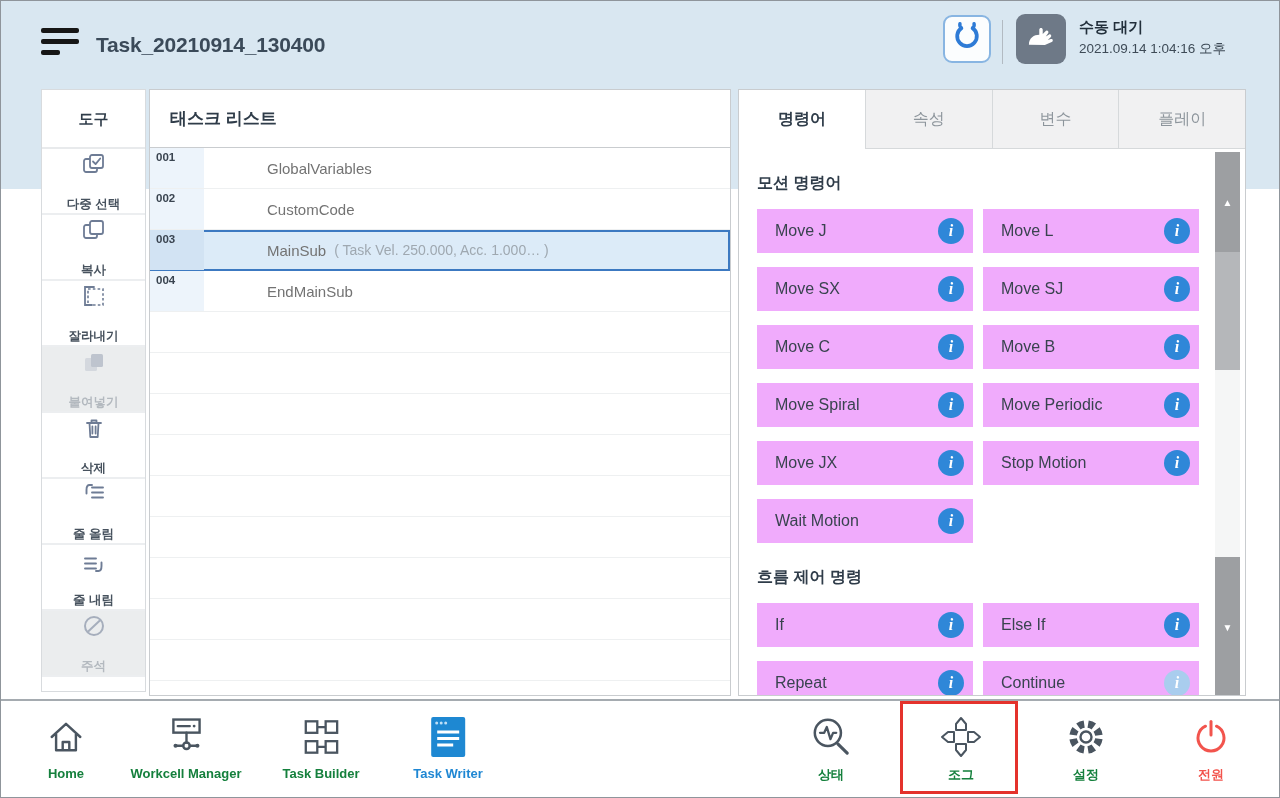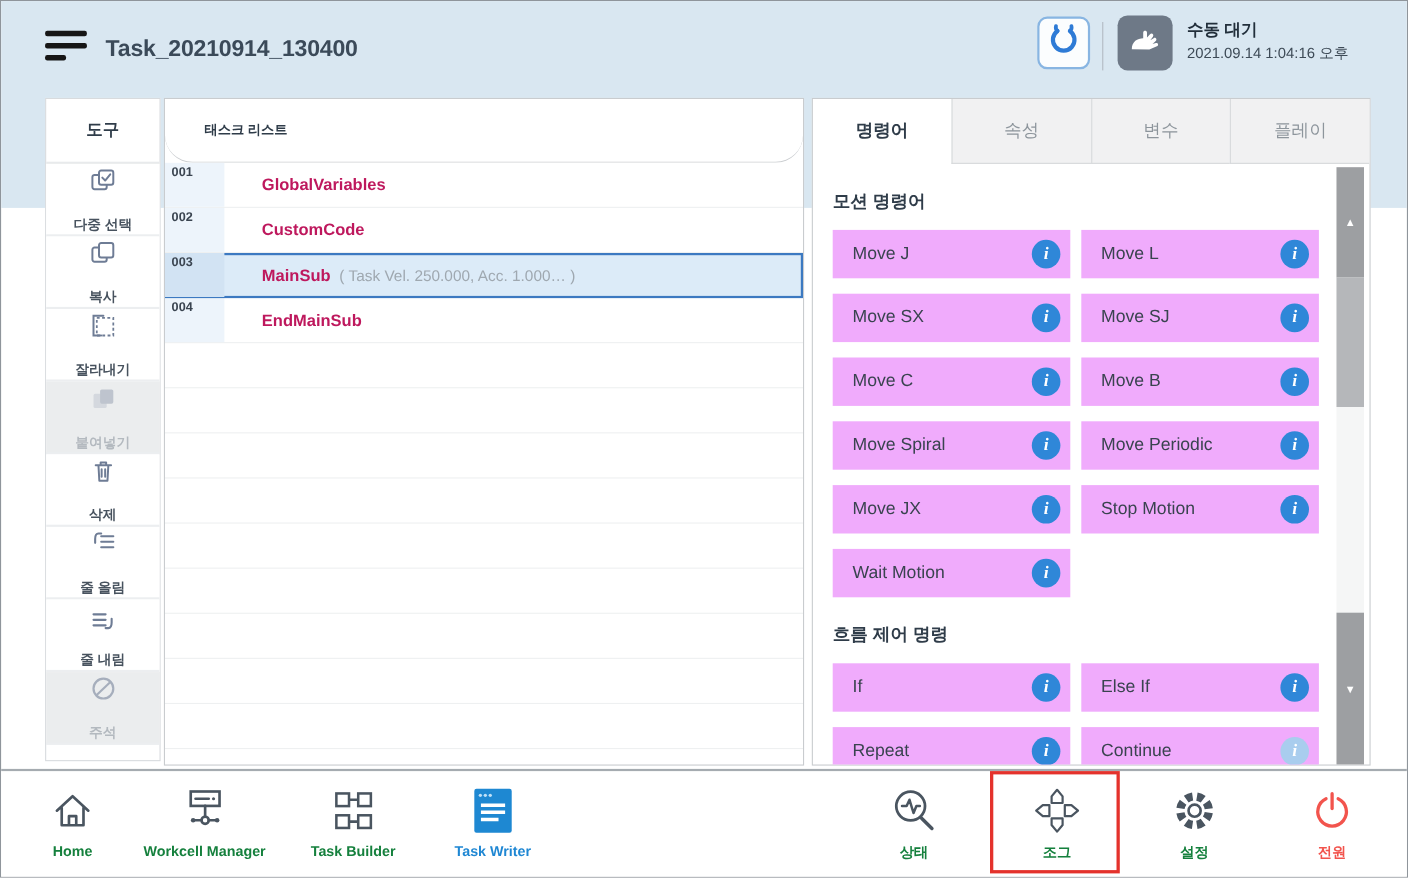--- a/index.html
+++ b/index.html
@@ -31,27 +31,27 @@
             justify-content:center;gap:16px;background:#fff;cursor:pointer;box-sizing:border-box;}
   .tool-btn.disabled{background:#ebedee;cursor:default;}
   .tool-btn.disabled .tool-label{color:#b3b9bf;}
   .tool-btn.disabled .tool-icon{opacity:.55;}
   .tool-label{font-size:12.5px;font-weight:600;color:#47525e;white-space:nowrap;}
   .tool-icon{height:30px;display:flex;align-items:center;justify-content:center;}
 
   
   .tasklist{position:absolute;left:148px;top:88px;width:582px;height:607px;background:#fff;
             border:1px solid #c9cccf;box-sizing:border-box;overflow:hidden;z-index:4;}
-  .tl-title{height:57px;line-height:57px;padding-left:36px;font-size:12px;font-weight:bold;color:#2f3c49;
-            border-bottom:1px solid #c9cccf;border-radius:25px;}
+  .tl-title{height:57px;line-height:57px;padding-left:20px;font-size:17px;font-weight:bold;color:#2f3c49;
+            border-bottom:1px solid #c9cccf;}
   .trow{position:relative;height:41px;border-bottom:1px solid #eef0f1;box-sizing:border-box;
         display:flex;align-items:center;cursor:pointer;}
   .tnum{position:absolute;left:0;top:0;width:54px;height:100%;background:#edf4fb;font-size:11.5px;font-weight:bold;
         color:#3a4450;padding:3px 0 0 6px;box-sizing:border-box;}
-  .tname{margin-left:88px;font-size:15px;font-weight:bold;color:#be185d;white-space:nowrap;}
+  .tname{margin-left:117px;font-size:15px;font-weight:normal;color:#737373;white-space:nowrap;}
   .tnote{margin-left:8px;font-size:14px;color:#9fa8b0;white-space:nowrap;}
   .trow.selected{background:#dcebf8;outline:2px solid #3c79c1;outline-offset:-2px;z-index:2;}
   .trow.selected .tnum{background:#d2e3f3;}
 
   
   .rpanel{position:absolute;left:737px;top:88px;width:508px;height:607px;background:#fff;
           border:1px solid #c9cccf;box-sizing:border-box;overflow:hidden;z-index:4;}
   .tabs{display:flex;height:59px;box-sizing:border-box;}
   .tab{flex:1;display:flex;align-items:center;justify-content:center;font-size:16px;color:#8d959c;
        background:#f1f1f2;border-bottom:1px solid #d6d9db;border-left:1px solid #d6d9db;cursor:pointer;}

